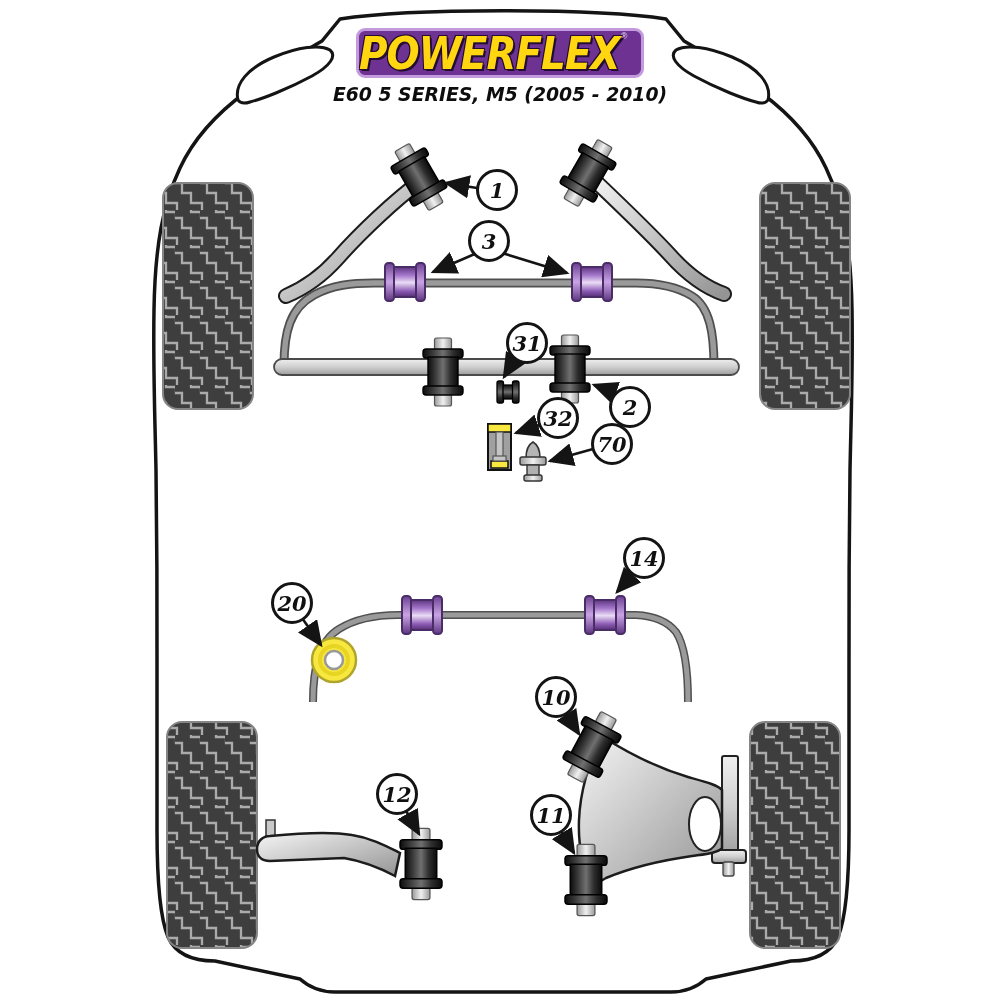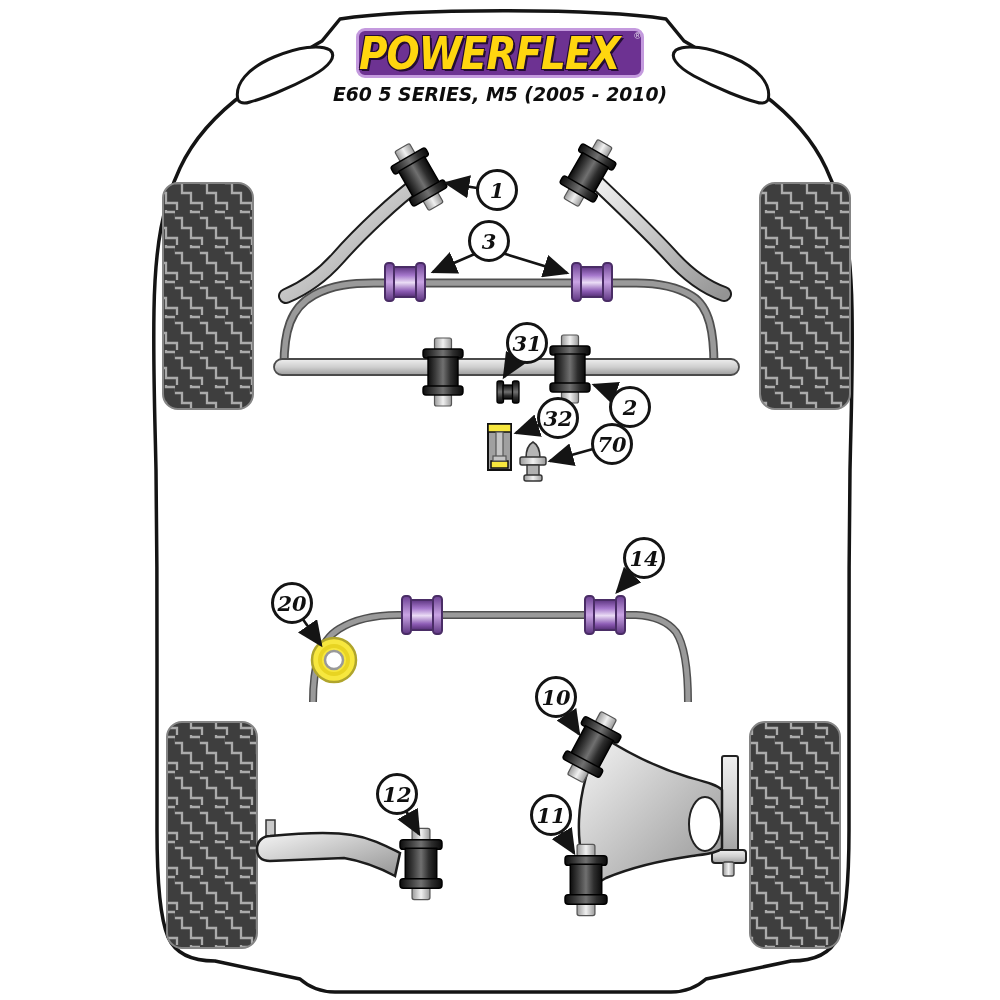--- a/index.html
+++ b/index.html
@@ -1,21 +1,21 @@
 <!DOCTYPE html>
 <html style="--logo-bg: #6d3292; --logo-border: #c49ade; --logo-text: #ffd60f; --subtitle-text: #0d0d0d; --outline-black: #141414; --bush-purple: #9a66c2; --part-yellow: #f7e73e; --bar-gray: #9a9a9a; --rack-gray: #c9c9c9; --tire-dark: #3e3e3e; --tread-line: #ababab;"><head>
 <meta charset="utf-8">
 <style>
   html,body{margin:0;padding:0;background:#fff;}
   #stage{position:relative;width:1000px;height:1000px;background:#fff;overflow:hidden;
          font-family:"Liberation Sans",sans-serif;}
   #diagram-svg{position:absolute;left:0;top:0;}
   .logo-box{position:absolute;left:50%;top:28px;transform:translateX(-50%);
     width:282px;height:44px;background:var(--logo-bg);border:3px solid var(--logo-border);
-    border-radius:9px;display:flex;align-items:center;justify-content:space-between;z-index:5;}
+    border-radius:9px;display:flex;align-items:center;justify-content:flex-start;z-index:5;}
   .logo-text{font-family:"DejaVu Sans",sans-serif;font-weight:bold;font-style:italic;
     font-size:39px;letter-spacing:-1px;color:var(--logo-text);line-height:1;
     transform:scaleY(1.12);white-space:nowrap;
     text-shadow:-1px -1px 0 #240d33,1px -1px 0 #240d33,-1px 1px 0 #240d33,2px 2px 0 #240d33;}
   .logo-reg{font-size:9px;color:#e8e0ef;margin-left:1px;align-self:flex-start;line-height:10px;}
   .subtitle{position:absolute;left:0;top:82px;width:100%;text-align:center;z-index:5;
     font-family:"DejaVu Sans",sans-serif;font-weight:bold;font-style:italic;font-size:20px;
     color:var(--subtitle-text);transform:scaleX(.94);letter-spacing:0;}
   .callout-circle{fill:#ffffff;stroke:var(--outline-black);stroke-width:3px;}
   .callout-num{font-family:"DejaVu Serif",serif;font-weight:bold;font-style:italic;

